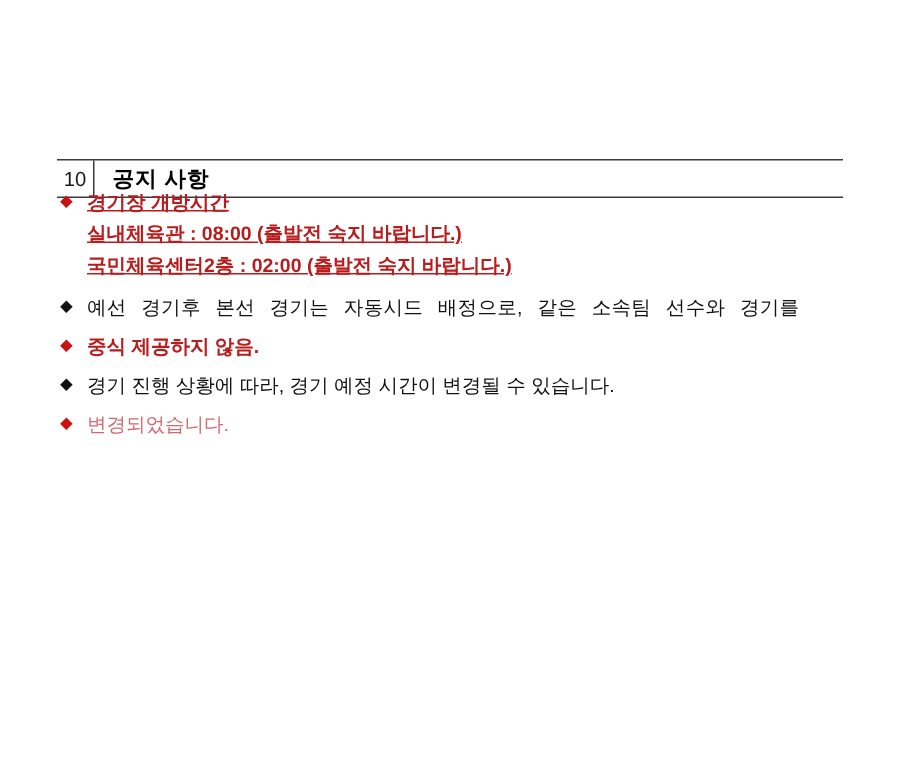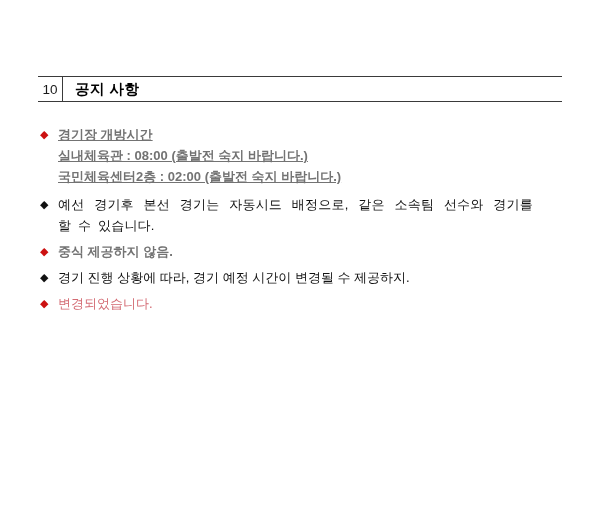--- a/index.html
+++ b/index.html
@@ -18,21 +18,21 @@
     width: 600px;
     height: 507px;
     background: #ffffff;
     box-sizing: border-box;
   }
 
   
   .section-header {
     position: absolute;
     left: 38px;
-    top: 76px;
+    top: 106px;
     width: 524px;
     height: 26px;
     border-top: 1.5px solid #3a3a3a;
     border-bottom: 1.5px solid #3a3a3a;
     display: flex;
     align-items: center;
     box-sizing: border-box;
   }
   .section-number {
     width: 24px;
@@ -84,21 +84,21 @@
     font-size: 13px;
     line-height: 21px;
     color: #111111;
   }
 
   .line {
     white-space: nowrap;
   }
 
   .red {
-    color: #737373;
+    color: #b91c1c;
   }
   .bold {
     font-weight: bold;
   }
   .ul {
     text-decoration: underline;
   }
   .pink {
     color: #d36a72;
   }
@@ -138,39 +138,38 @@
         <div class="line red bold ul">국민체육센터2층 : 02:00 (출발전 숙지 바랍니다.)</div>
       </div>
     </div>
 
     <div class="gap-md"></div>
 
     <div class="item">
       <div class="bullet dark">◆</div>
       <div class="item-body">
         <div class="line spread-wide">예선 경기후 본선 경기는 자동시드 배정으로, 같은 소속팀 선수와 경기를</div>
-        <div class="line spread-wider">할 수 있습니다.</div>
       </div>
     </div>
 
     <div class="gap-sm"></div>
 
     <div class="item">
       <div class="bullet">◆</div>
       <div class="item-body">
         <div class="line red bold">중식 제공하지 않음.</div>
       </div>
     </div>
 
     <div class="gap-sm"></div>
 
     <div class="item">
       <div class="bullet dark">◆</div>
       <div class="item-body">
-        <div class="line">경기 진행 상황에 따라, 경기 예정 시간이 변경될 수 제공하지.</div>
+        <div class="line">경기 진행 상황에 따라, 경기 예정 시간이 변경될 수 있습니다.</div>
       </div>
     </div>
 
     <div class="gap-sm"></div>
 
     <div class="item">
       <div class="bullet">◆</div>
       <div class="item-body">
         <div class="line pink">변경되었습니다.</div>
       </div>

